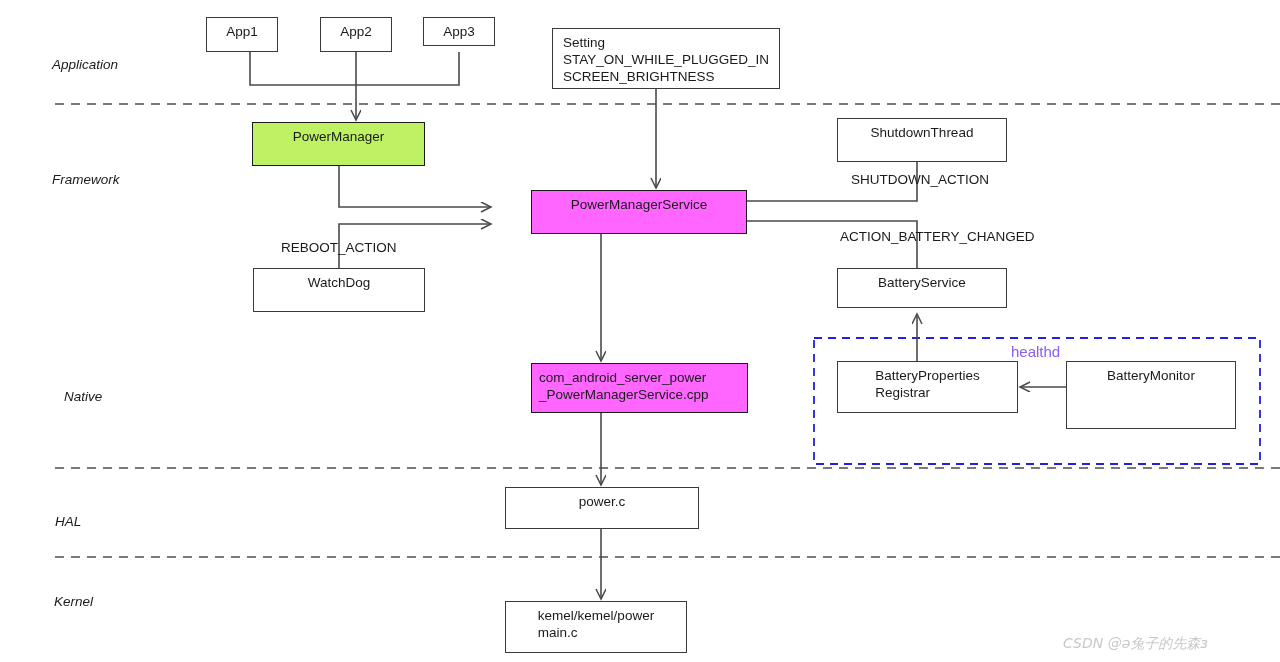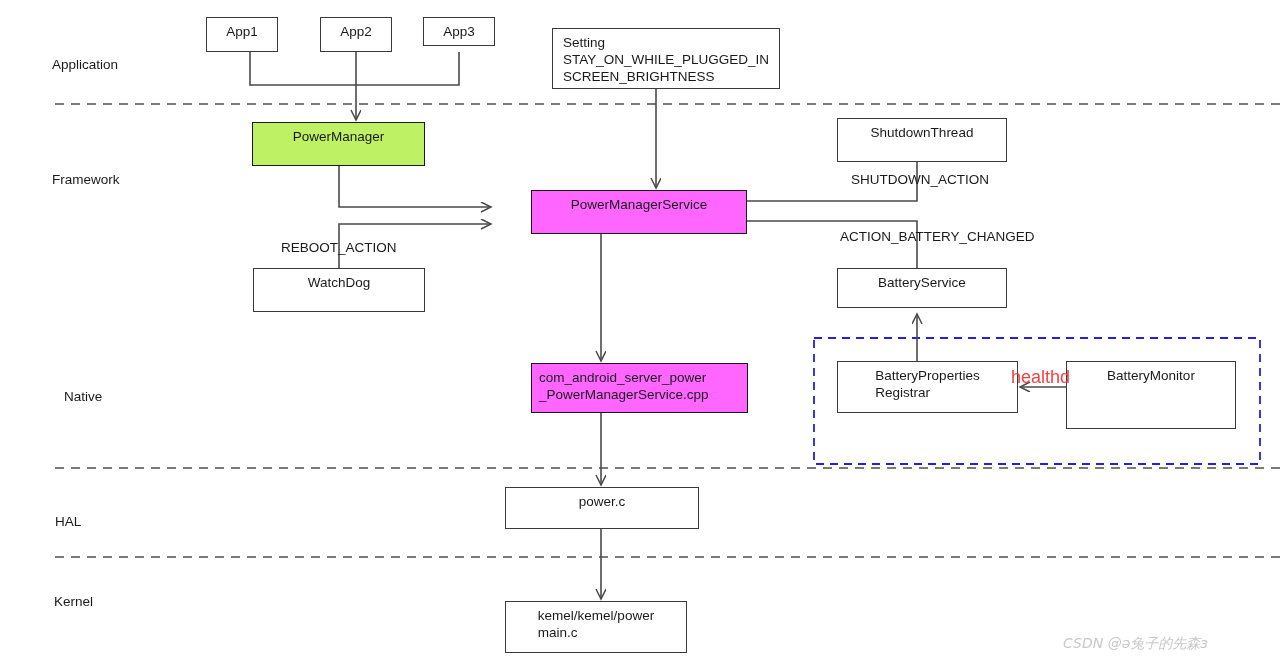--- a/index.html
+++ b/index.html
@@ -3,37 +3,37 @@
 <meta charset="utf-8">
 <style>
   html,body{margin:0;padding:0;background:#ffffff;}
   body{
     width:1280px;height:662px;position:relative;overflow:hidden;
     font-family:"Liberation Sans","DejaVu Sans",sans-serif;
     color:#1a1a1a;
   }
   #canvas{position:absolute;inset:0;width:1280px;height:662px;}
   .layer-label{
-    position:absolute;font-size:13.5px;color:#1a1a1a;white-space:nowrap;
+    position:absolute;font-size:13.5px;color:#1a1a1a;white-space:nowrap;font-style:italic;
   }
   .node{
     position:absolute;box-sizing:border-box;
     border:1.4px solid #3a3a3a;background:#ffffff;
     display:flex;align-items:flex-start;justify-content:center;
     text-align:left;font-size:13.5px;line-height:17px;
     padding-top:5px;white-space:pre-line;
   }
   .node.salmon{background:#bef264;border-color:#1a1a1a;}
   .node.magenta{background:#ff66ff;border-color:#1a1a1a;margin-left:38px;}
   .node.leftalign{justify-content:flex-start;text-align:left;padding-left:7px;}
   .edge-label{
     position:absolute;font-size:13.5px;color:#1a1a1a;white-space:nowrap;
   }
   .group-label{
-    position:absolute;font-size:18px;color:#ef4444;white-space:nowrap;margin-top:24px;
+    position:absolute;font-size:15px;color:#8b5cf6;white-space:nowrap;
   }
   .watermark{
     position:absolute;font-size:14px;color:#c8c8c8;white-space:nowrap;
     font-family:"DejaVu Sans",sans-serif;
     font-style:italic;
   }
 </style>
 </head>
 <body>
 

